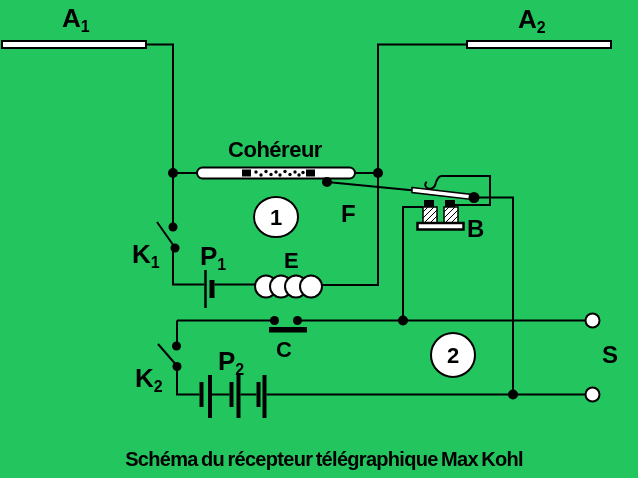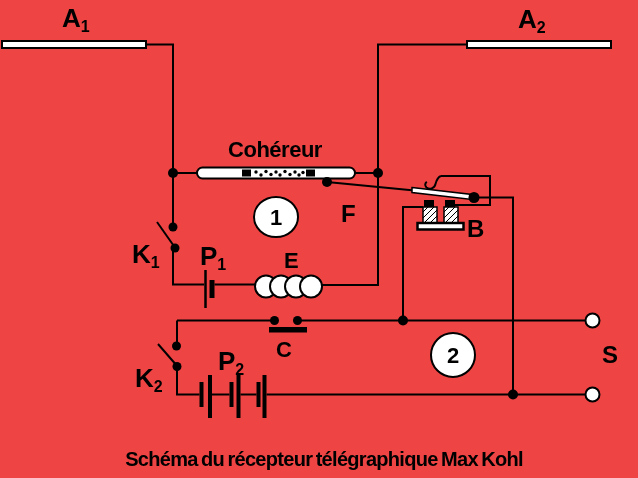--- a/index.html
+++ b/index.html
@@ -1,16 +1,16 @@
 <!DOCTYPE html>
 <html><head>
 <meta charset="utf-8">
 <style>
   html,body{margin:0;padding:0;background:#fff;}
-  .screen{position:relative;width:638px;height:478px;background:#ef4444;overflow:hidden;}
+  .screen{position:relative;width:638px;height:478px;background:#22c55e;overflow:hidden;}
   svg{position:absolute;left:0;top:0;}
   svg text{font-family:"Liberation Sans",sans-serif;font-weight:bold;fill:#000;}
   .wire{stroke:#000;stroke-width:2;fill:none;}
   .hatch{stroke:#000;stroke-width:1;fill:none;}
   .dot{fill:#000;stroke:none;}
   .blk{fill:#000;stroke:none;}
   .outl{fill:#fff;stroke:#000;stroke-width:2;}
   .outl1{fill:#fff;stroke:#000;stroke-width:1.5;}
   .outl25{fill:#fff;stroke:#000;stroke-width:2.5;}
   .loop{fill:#fff;stroke:#000;stroke-width:2;}

